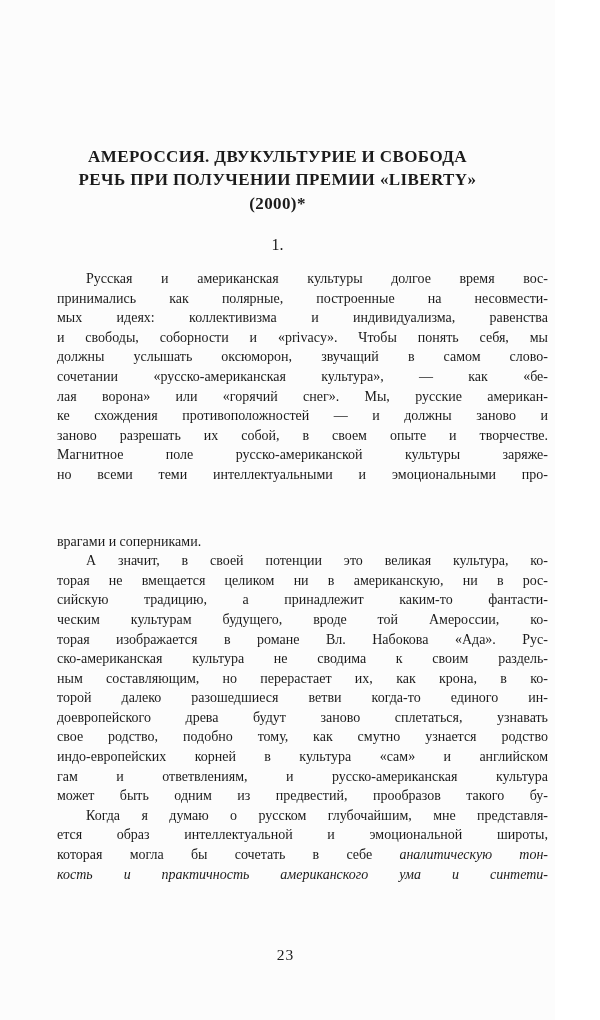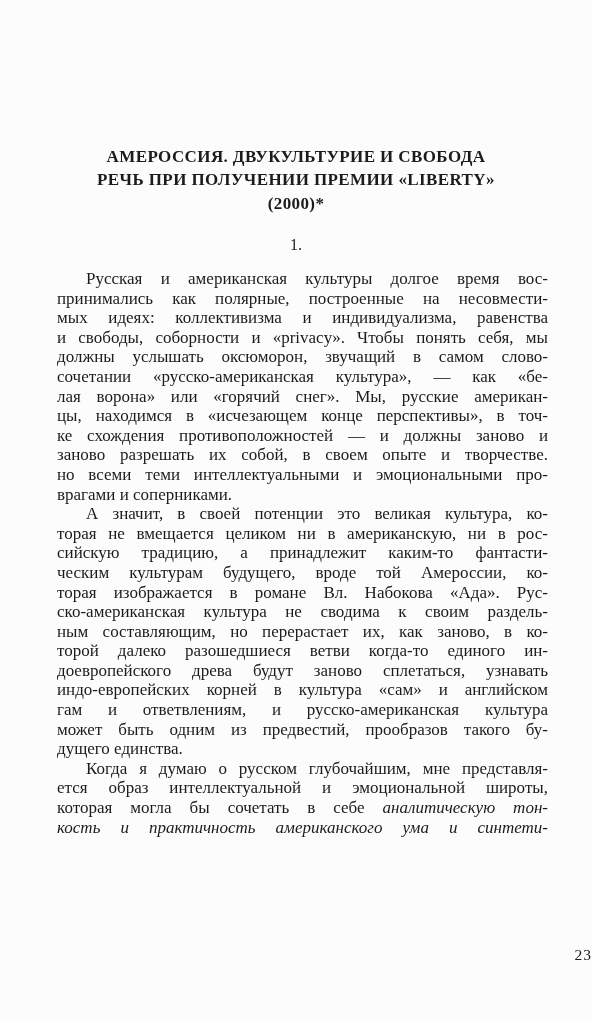--- a/index.html
+++ b/index.html
@@ -8,21 +8,20 @@
     background: #ffffff;
   }
   .page {
     position: relative;
     width: 555px;
     height: 1020px;
     background: #fcfcfc;
     color: #1b1b1b;
     font-family: "Liberation Serif", serif;
     overflow: hidden;
-    padding-left: 37px;
   }
   .title-block {
     position: absolute;
     top: 145px;
     left: 40px;
     right: 40px;
     text-align: center;
     font-weight: bold;
     font-size: 17px;
     line-height: 23.4px;
@@ -34,44 +33,45 @@
     left: 0;
     width: 100%;
     text-align: center;
     font-size: 16px;
   }
   .body-text {
     position: absolute;
     top: 269px;
     left: 57px;
     width: 491px;
-    font-size: 17px;
+    font-size: 14px;
     line-height: 19.6px;
   }
   .line {
     height: 19.6px;
     overflow: hidden;
     text-align: justify;
     text-align-last: justify;
   }
   .line.last {
     text-align-last: left;
+    margin-top: 47px;
   }
   .line.indent {
     text-indent: 29px;
   }
   .it {
     font-style: italic;
   }
   .page-number {
     position: absolute;
     top: 946px;
-    left: 0;
+    left: 8px;
     width: 100%;
-    text-align: right;
+    text-align: center;
     font-size: 15.5px;
     letter-spacing: 1px;
   }
 </style>
 </head>
 <body>
 
 <div class="page">
 
   <div class="title-block">
@@ -83,38 +83,38 @@
   <div class="section-number">1.</div>
 
   <div class="body-text" id="body-text">
       <div class="line indent"><span>Русская и американская культуры долгое время вос-</span></div>
       <div class="line"><span>принимались как полярные, построенные на несовмести-</span></div>
       <div class="line"><span>мых идеях: коллективизма и индивидуализма, равенства</span></div>
       <div class="line"><span>и свободы, соборности и «privacy». Чтобы понять себя, мы</span></div>
       <div class="line"><span>должны услышать оксюморон, звучащий в самом слово-</span></div>
       <div class="line"><span>сочетании «русско-американская культура», — как «бе-</span></div>
       <div class="line"><span>лая ворона» или «горячий снег». Мы, русские американ-</span></div>
-      <div class="line"><span>цы, находимся в «исчезающем конце перспективы», в точ-</span></div>
       <div class="line"><span>ке схождения противоположностей — и должны заново и</span></div>
       <div class="line"><span>заново разрешать их собой, в своем опыте и творчестве.</span></div>
+      <div class="line"><span>Магнитное поле русско-американской культуры заряже-</span></div>
       <div class="line"><span>но всеми теми интеллектуальными и эмоциональными про-</span></div>
       <div class="line last"><span>врагами и соперниками.</span></div>
       <div class="line indent"><span>А значит, в своей потенции это великая культура, ко-</span></div>
       <div class="line"><span>торая не вмещается целиком ни в американскую, ни в рос-</span></div>
       <div class="line"><span>сийскую традицию, а принадлежит каким-то фантасти-</span></div>
       <div class="line"><span>ческим культурам будущего, вроде той Амероссии, ко-</span></div>
       <div class="line"><span>торая изображается в романе Вл. Набокова «Ада». Рус-</span></div>
       <div class="line"><span>ско-американская культура не сводима к своим раздель-</span></div>
-      <div class="line"><span>ным составляющим, но перерастает их, как заново, в ко-</span></div>
+      <div class="line"><span>ным составляющим, но перерастает их, как крона, в ко-</span></div>
       <div class="line"><span>торой далеко разошедшиеся ветви когда-то единого ин-</span></div>
       <div class="line"><span>доевропейского древа будут заново сплетаться, узнавать</span></div>
+      <div class="line"><span>свое родство, подобно тому, как смутно узнается родство</span></div>
       <div class="line"><span>индо-европейских корней в культура «сам» и английском</span></div>
       <div class="line"><span>гам и ответвлениям, и русско-американская культура</span></div>
       <div class="line"><span>может быть одним из предвестий, прообразов такого бу-</span></div>
-      <div class="line last"><span>дущего единства.</span></div>
       <div class="line indent"><span>Когда я думаю о русском глубочайшим, мне представля-</span></div>
       <div class="line"><span>ется образ интеллектуальной и эмоциональной широты,</span></div>
       <div class="line"><span>которая могла бы сочетать в себе </span><span class="it">аналитическую тон-</span></div>
       <div class="line"><span class="it">кость и практичность американского ума и синтети-</span></div>
     </div>
 
   <div class="page-number">23</div>
 
 </div>
 

